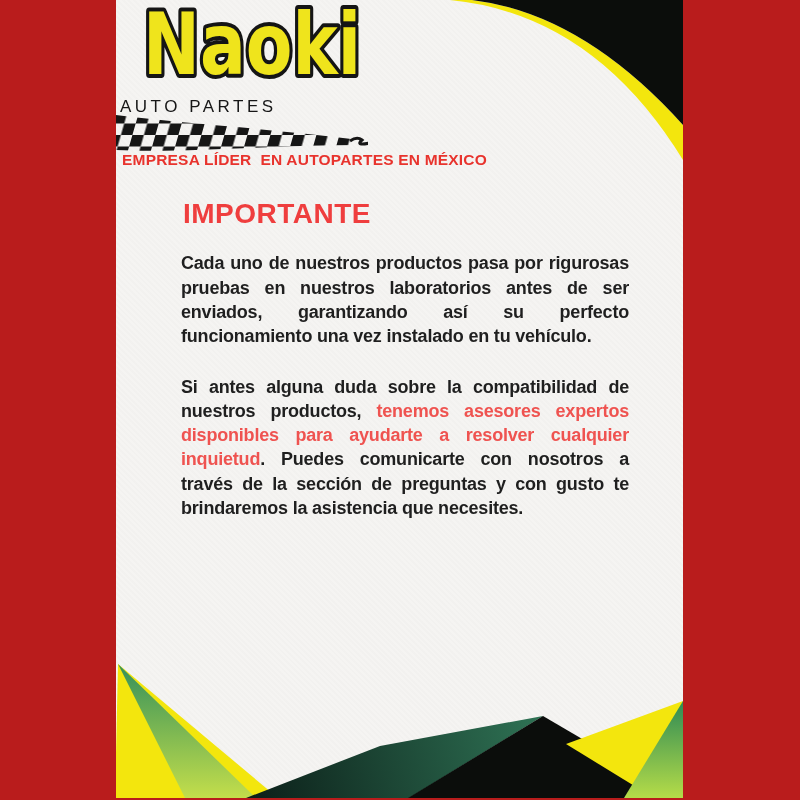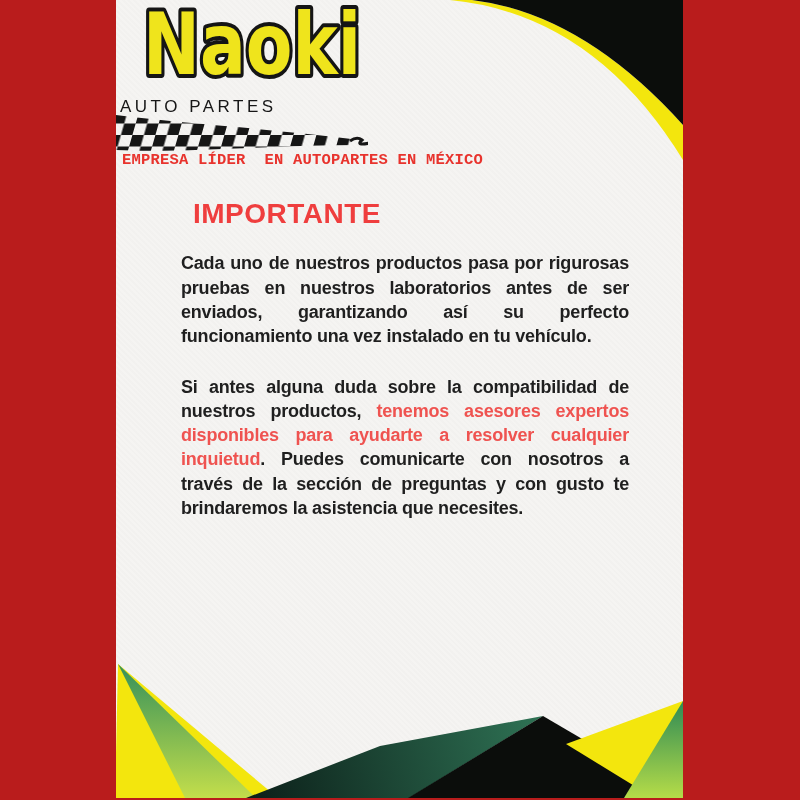--- a/index.html
+++ b/index.html
@@ -4,23 +4,23 @@
 <style>
   html,body{margin:0;padding:0;background:#ffffff;}
   body{width:800px;height:800px;overflow:hidden;font-family:"Liberation Sans",sans-serif;}
   .canvas{position:relative;width:800px;height:800px;background:#b91c1c;}
   .page{position:absolute;left:116px;top:0;width:567px;height:798px;background:#f5f4f2;overflow:hidden;
         background-image:repeating-linear-gradient(45deg,rgba(0,0,0,0.013) 0 2px,rgba(255,255,255,0) 2px 4px);}
   .corner-svg{position:absolute;top:0;right:0;display:block;}
   .logo-svg{position:absolute;left:12px;top:0;display:block;}
   .logo-sub{position:absolute;left:4px;top:97px;font-size:17px;font-weight:400;letter-spacing:3.5px;color:#161616;white-space:pre;}
   .flag-svg{position:absolute;left:0;top:112px;display:block;}
-  .tagline{position:absolute;left:6px;top:151px;font-size:15.5px;font-weight:800;color:#e8332d;white-space:pre;letter-spacing:.2px;font-family:Liberation Mono, monospace;}
+  .tagline{position:absolute;left:6px;top:151px;font-size:15.5px;font-weight:800;color:#e8332d;white-space:pre;letter-spacing:.2px;}
   .main{position:absolute;left:65px;top:199px;width:448px;}
-  .main h1{margin:0 0 23px 12px;font-size:28px;line-height:1.05;font-weight:800;color:#ef3e3e;letter-spacing:.5px;}
+  .main h1{margin:0 0 23px 2px;font-size:28px;line-height:1.05;font-weight:800;color:#ef3e3e;letter-spacing:.5px;}
   .main p{margin:0 0 26px 0;font-size:18px;line-height:24.3px;font-weight:700;color:#1f1f1f;
           text-align:justify;letter-spacing:-.2px;}
   .hl{color:#ef5350;}
   .bottom-svg{position:absolute;left:0;bottom:0;display:block;}
 </style>
 </head>
 <body>
 
 <div class="canvas">
   <div class="page">

